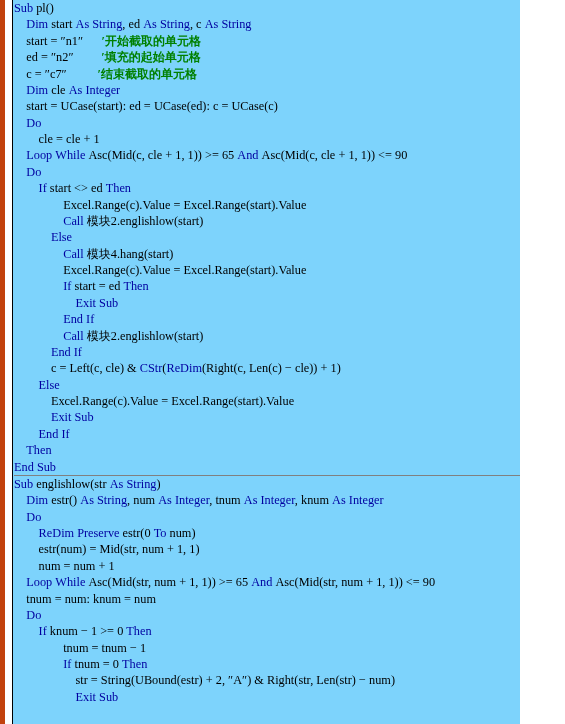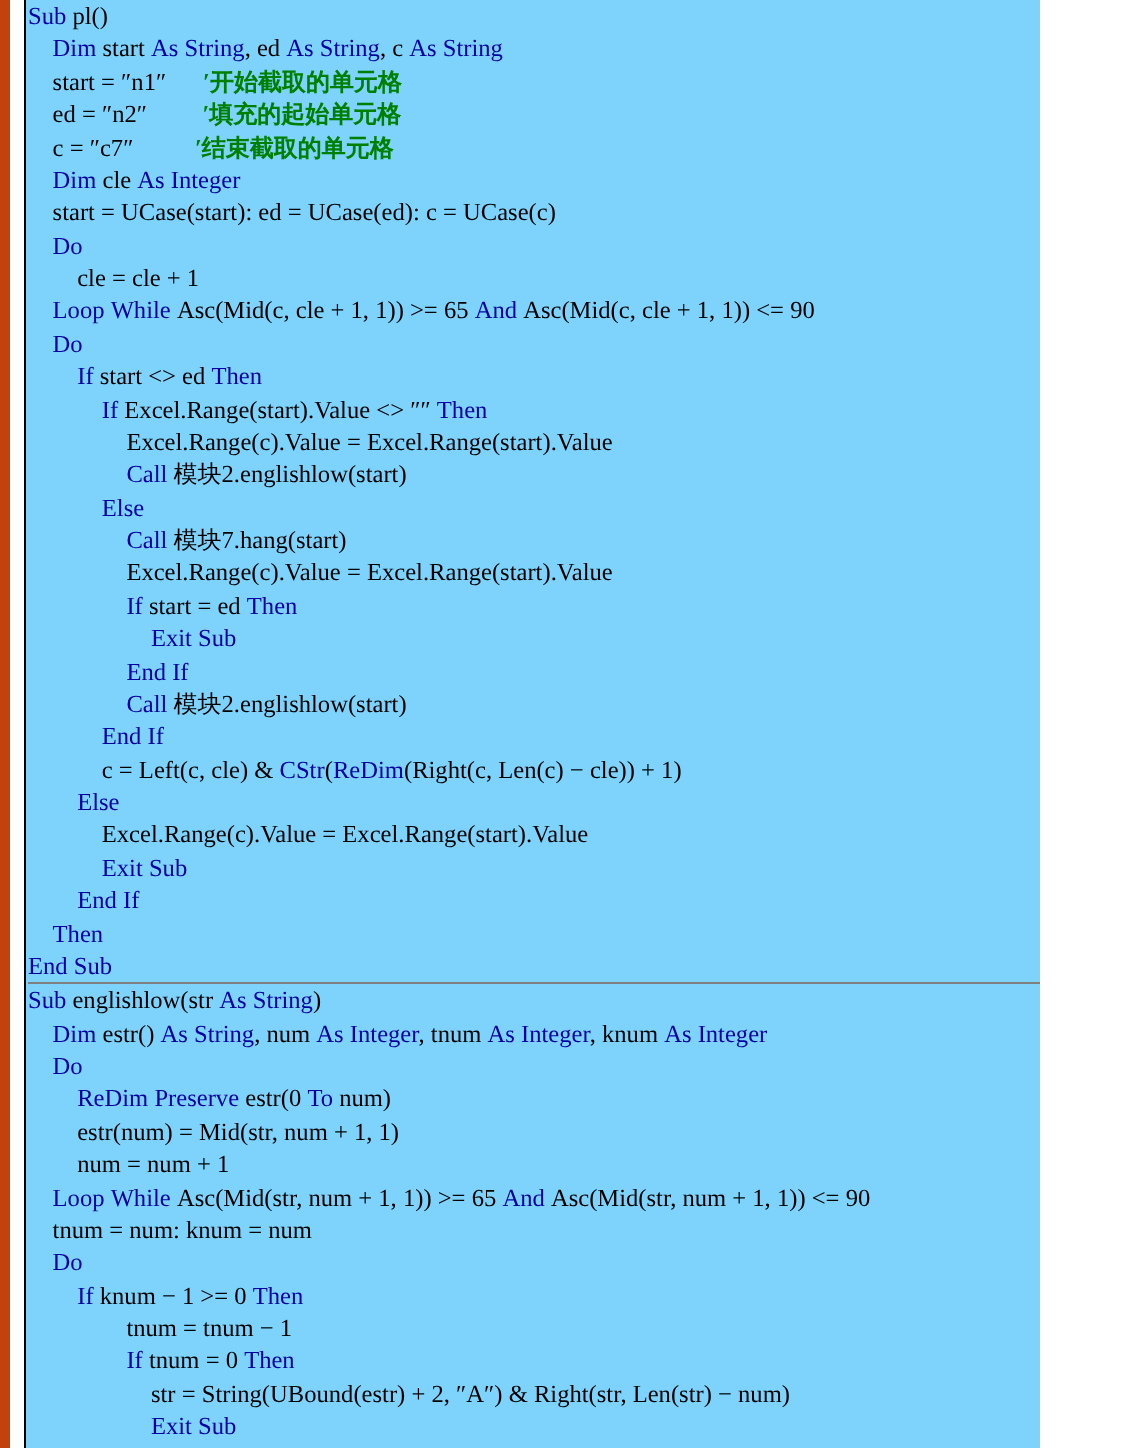--- a/index.html
+++ b/index.html
@@ -84,25 +84,24 @@
         <div class="line"><span class="txt">&nbsp;&nbsp;&nbsp;&nbsp;</span><span class="txt">start&nbsp;=&nbsp;″n1″</span><span class="txt">&nbsp;&nbsp;&nbsp;&nbsp;&nbsp;&nbsp;</span><span class="cmt">′</span><span class="cmt cjk">开始截取的单元格</span></div>
         <div class="line"><span class="txt">&nbsp;&nbsp;&nbsp;&nbsp;</span><span class="txt">ed&nbsp;=&nbsp;″n2″</span><span class="txt">&nbsp;&nbsp;&nbsp;&nbsp;&nbsp;&nbsp;&nbsp;&nbsp;&nbsp;</span><span class="cmt">′</span><span class="cmt cjk">填充的起始单元格</span></div>
         <div class="line"><span class="txt">&nbsp;&nbsp;&nbsp;&nbsp;</span><span class="txt">c&nbsp;=&nbsp;″c7″</span><span class="txt">&nbsp;&nbsp;&nbsp;&nbsp;&nbsp;&nbsp;&nbsp;&nbsp;&nbsp;&nbsp;</span><span class="cmt">′</span><span class="cmt cjk">结束截取的单元格</span></div>
         <div class="line"><span class="txt">&nbsp;&nbsp;&nbsp;&nbsp;</span><span class="kw">Dim</span><span class="txt">&nbsp;cle&nbsp;</span><span class="kw">As&nbsp;Integer</span></div>
         <div class="line"><span class="txt">&nbsp;&nbsp;&nbsp;&nbsp;</span><span class="txt">start&nbsp;=&nbsp;UCase(start):&nbsp;ed&nbsp;=&nbsp;UCase(ed):&nbsp;c&nbsp;=&nbsp;UCase(c)</span></div>
         <div class="line"><span class="txt">&nbsp;&nbsp;&nbsp;&nbsp;</span><span class="kw">Do</span></div>
         <div class="line"><span class="txt">&nbsp;&nbsp;&nbsp;&nbsp;&nbsp;&nbsp;&nbsp;&nbsp;</span><span class="txt">cle&nbsp;=&nbsp;cle&nbsp;+&nbsp;1</span></div>
         <div class="line"><span class="txt">&nbsp;&nbsp;&nbsp;&nbsp;</span><span class="kw">Loop&nbsp;While</span><span class="txt">&nbsp;Asc(Mid(c,&nbsp;cle&nbsp;+&nbsp;1,&nbsp;1))&nbsp;&gt;=&nbsp;65&nbsp;</span><span class="kw">And</span><span class="txt">&nbsp;Asc(Mid(c,&nbsp;cle&nbsp;+&nbsp;1,&nbsp;1))&nbsp;&lt;=&nbsp;90</span></div>
         <div class="line"><span class="txt">&nbsp;&nbsp;&nbsp;&nbsp;</span><span class="kw">Do</span></div>
         <div class="line"><span class="txt">&nbsp;&nbsp;&nbsp;&nbsp;&nbsp;&nbsp;&nbsp;&nbsp;</span><span class="kw">If</span><span class="txt">&nbsp;start&nbsp;&lt;&gt;&nbsp;ed&nbsp;</span><span class="kw">Then</span></div>
-        <div class="line"><span class="txt">&nbsp;&nbsp;&nbsp;&nbsp;&nbsp;&nbsp;&nbsp;&nbsp;&nbsp;&nbsp;&nbsp;&nbsp;</span><span class="kw">If</span><span class="txt">&nbsp;Excel.Range(start).Value&nbsp;&lt;&gt;&nbsp;″″&nbsp;</span><span class="kw">Then</span></div>
         <div class="line"><span class="txt">&nbsp;&nbsp;&nbsp;&nbsp;&nbsp;&nbsp;&nbsp;&nbsp;&nbsp;&nbsp;&nbsp;&nbsp;&nbsp;&nbsp;&nbsp;&nbsp;</span><span class="txt">Excel.Range(c).Value&nbsp;=&nbsp;Excel.Range(start).Value</span></div>
         <div class="line"><span class="txt">&nbsp;&nbsp;&nbsp;&nbsp;&nbsp;&nbsp;&nbsp;&nbsp;&nbsp;&nbsp;&nbsp;&nbsp;&nbsp;&nbsp;&nbsp;&nbsp;</span><span class="kw">Call</span><span class="txt">&nbsp;</span><span class="cjk">模块</span><span class="txt">2.englishlow(start)</span></div>
         <div class="line"><span class="txt">&nbsp;&nbsp;&nbsp;&nbsp;&nbsp;&nbsp;&nbsp;&nbsp;&nbsp;&nbsp;&nbsp;&nbsp;</span><span class="kw">Else</span></div>
-        <div class="line"><span class="txt">&nbsp;&nbsp;&nbsp;&nbsp;&nbsp;&nbsp;&nbsp;&nbsp;&nbsp;&nbsp;&nbsp;&nbsp;&nbsp;&nbsp;&nbsp;&nbsp;</span><span class="kw">Call</span><span class="txt">&nbsp;</span><span class="cjk">模块</span><span class="txt">7.hang(start)</span></div>
+        <div class="line"><span class="txt">&nbsp;&nbsp;&nbsp;&nbsp;&nbsp;&nbsp;&nbsp;&nbsp;&nbsp;&nbsp;&nbsp;&nbsp;&nbsp;&nbsp;&nbsp;&nbsp;</span><span class="kw">Call</span><span class="txt">&nbsp;</span><span class="cjk">模块</span><span class="txt">4.hang(start)</span></div>
         <div class="line"><span class="txt">&nbsp;&nbsp;&nbsp;&nbsp;&nbsp;&nbsp;&nbsp;&nbsp;&nbsp;&nbsp;&nbsp;&nbsp;&nbsp;&nbsp;&nbsp;&nbsp;</span><span class="txt">Excel.Range(c).Value&nbsp;=&nbsp;Excel.Range(start).Value</span></div>
         <div class="line"><span class="txt">&nbsp;&nbsp;&nbsp;&nbsp;&nbsp;&nbsp;&nbsp;&nbsp;&nbsp;&nbsp;&nbsp;&nbsp;&nbsp;&nbsp;&nbsp;&nbsp;</span><span class="kw">If</span><span class="txt">&nbsp;start&nbsp;=&nbsp;ed&nbsp;</span><span class="kw">Then</span></div>
         <div class="line"><span class="txt">&nbsp;&nbsp;&nbsp;&nbsp;&nbsp;&nbsp;&nbsp;&nbsp;&nbsp;&nbsp;&nbsp;&nbsp;&nbsp;&nbsp;&nbsp;&nbsp;&nbsp;&nbsp;&nbsp;&nbsp;</span><span class="kw">Exit&nbsp;Sub</span></div>
         <div class="line"><span class="txt">&nbsp;&nbsp;&nbsp;&nbsp;&nbsp;&nbsp;&nbsp;&nbsp;&nbsp;&nbsp;&nbsp;&nbsp;&nbsp;&nbsp;&nbsp;&nbsp;</span><span class="kw">End&nbsp;If</span></div>
         <div class="line"><span class="txt">&nbsp;&nbsp;&nbsp;&nbsp;&nbsp;&nbsp;&nbsp;&nbsp;&nbsp;&nbsp;&nbsp;&nbsp;&nbsp;&nbsp;&nbsp;&nbsp;</span><span class="kw">Call</span><span class="txt">&nbsp;</span><span class="cjk">模块</span><span class="txt">2.englishlow(start)</span></div>
         <div class="line"><span class="txt">&nbsp;&nbsp;&nbsp;&nbsp;&nbsp;&nbsp;&nbsp;&nbsp;&nbsp;&nbsp;&nbsp;&nbsp;</span><span class="kw">End&nbsp;If</span></div>
         <div class="line"><span class="txt">&nbsp;&nbsp;&nbsp;&nbsp;&nbsp;&nbsp;&nbsp;&nbsp;&nbsp;&nbsp;&nbsp;&nbsp;</span><span class="txt">c&nbsp;=&nbsp;Left(c,&nbsp;cle)&nbsp;&amp;&nbsp;</span><span class="kw">CStr</span><span class="txt">(</span><span class="kw">ReDim</span><span class="txt">(Right(c,&nbsp;Len(c)&nbsp;−&nbsp;cle))&nbsp;+&nbsp;1)</span></div>
         <div class="line"><span class="txt">&nbsp;&nbsp;&nbsp;&nbsp;&nbsp;&nbsp;&nbsp;&nbsp;</span><span class="kw">Else</span></div>
         <div class="line"><span class="txt">&nbsp;&nbsp;&nbsp;&nbsp;&nbsp;&nbsp;&nbsp;&nbsp;&nbsp;&nbsp;&nbsp;&nbsp;</span><span class="txt">Excel.Range(c).Value&nbsp;=&nbsp;Excel.Range(start).Value</span></div>
         <div class="line"><span class="txt">&nbsp;&nbsp;&nbsp;&nbsp;&nbsp;&nbsp;&nbsp;&nbsp;&nbsp;&nbsp;&nbsp;&nbsp;</span><span class="kw">Exit&nbsp;Sub</span></div>

